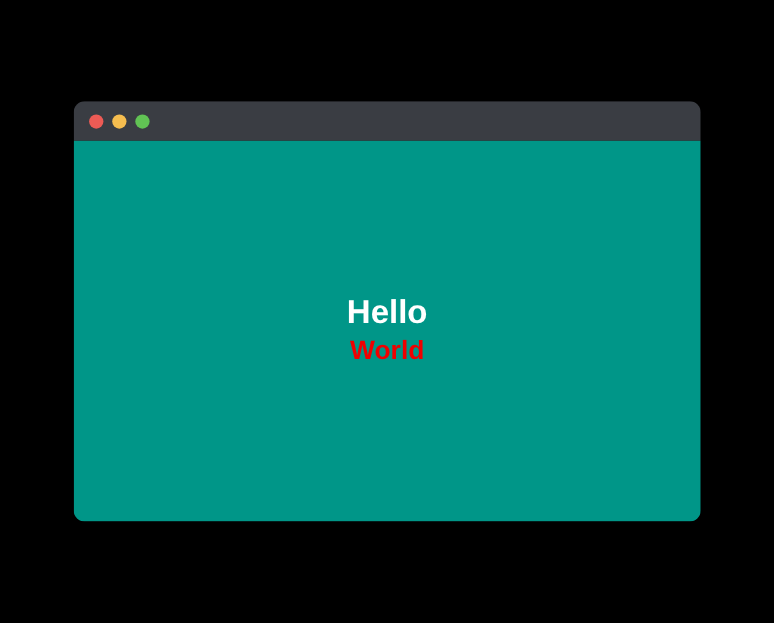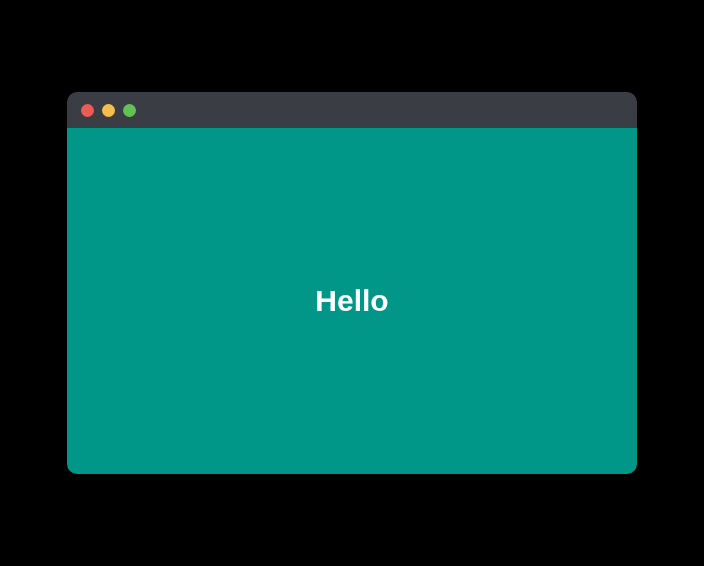--- a/index.html
+++ b/index.html
@@ -72,14 +72,15 @@
 <body>
 
 <div class="window">
   <div class="titlebar">
     <div class="traffic-light close"></div>
     <div class="traffic-light minimize"></div>
     <div class="traffic-light zoom"></div>
   </div>
   <div class="content">
     <div class="hello">Hello</div>
+    <div class="world">World</div>
   </div>
 </div>
 
 </body></html>

